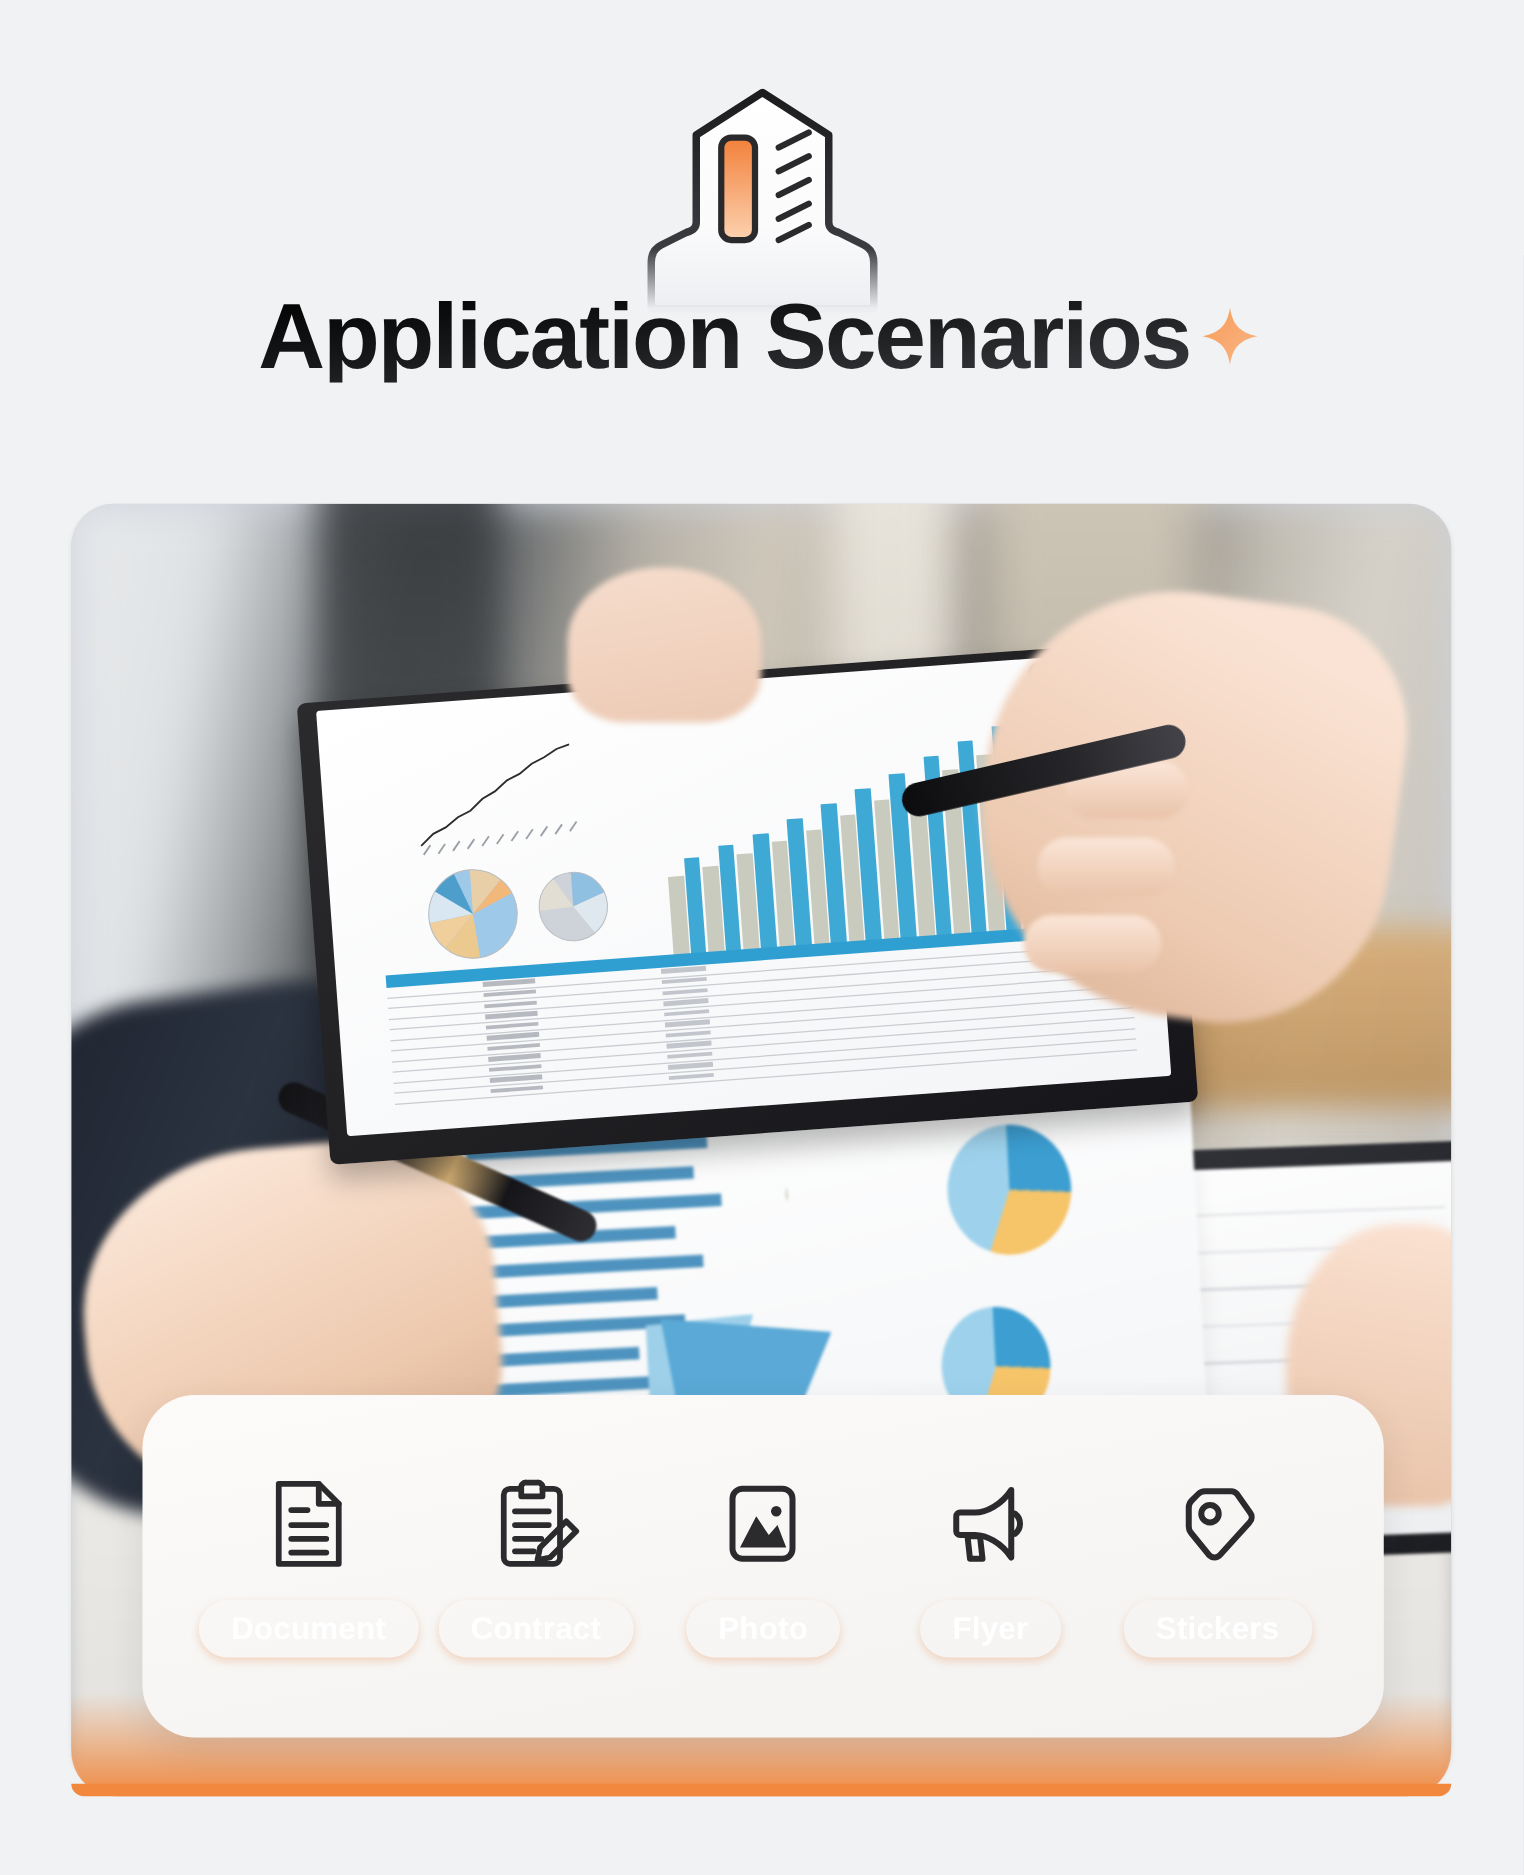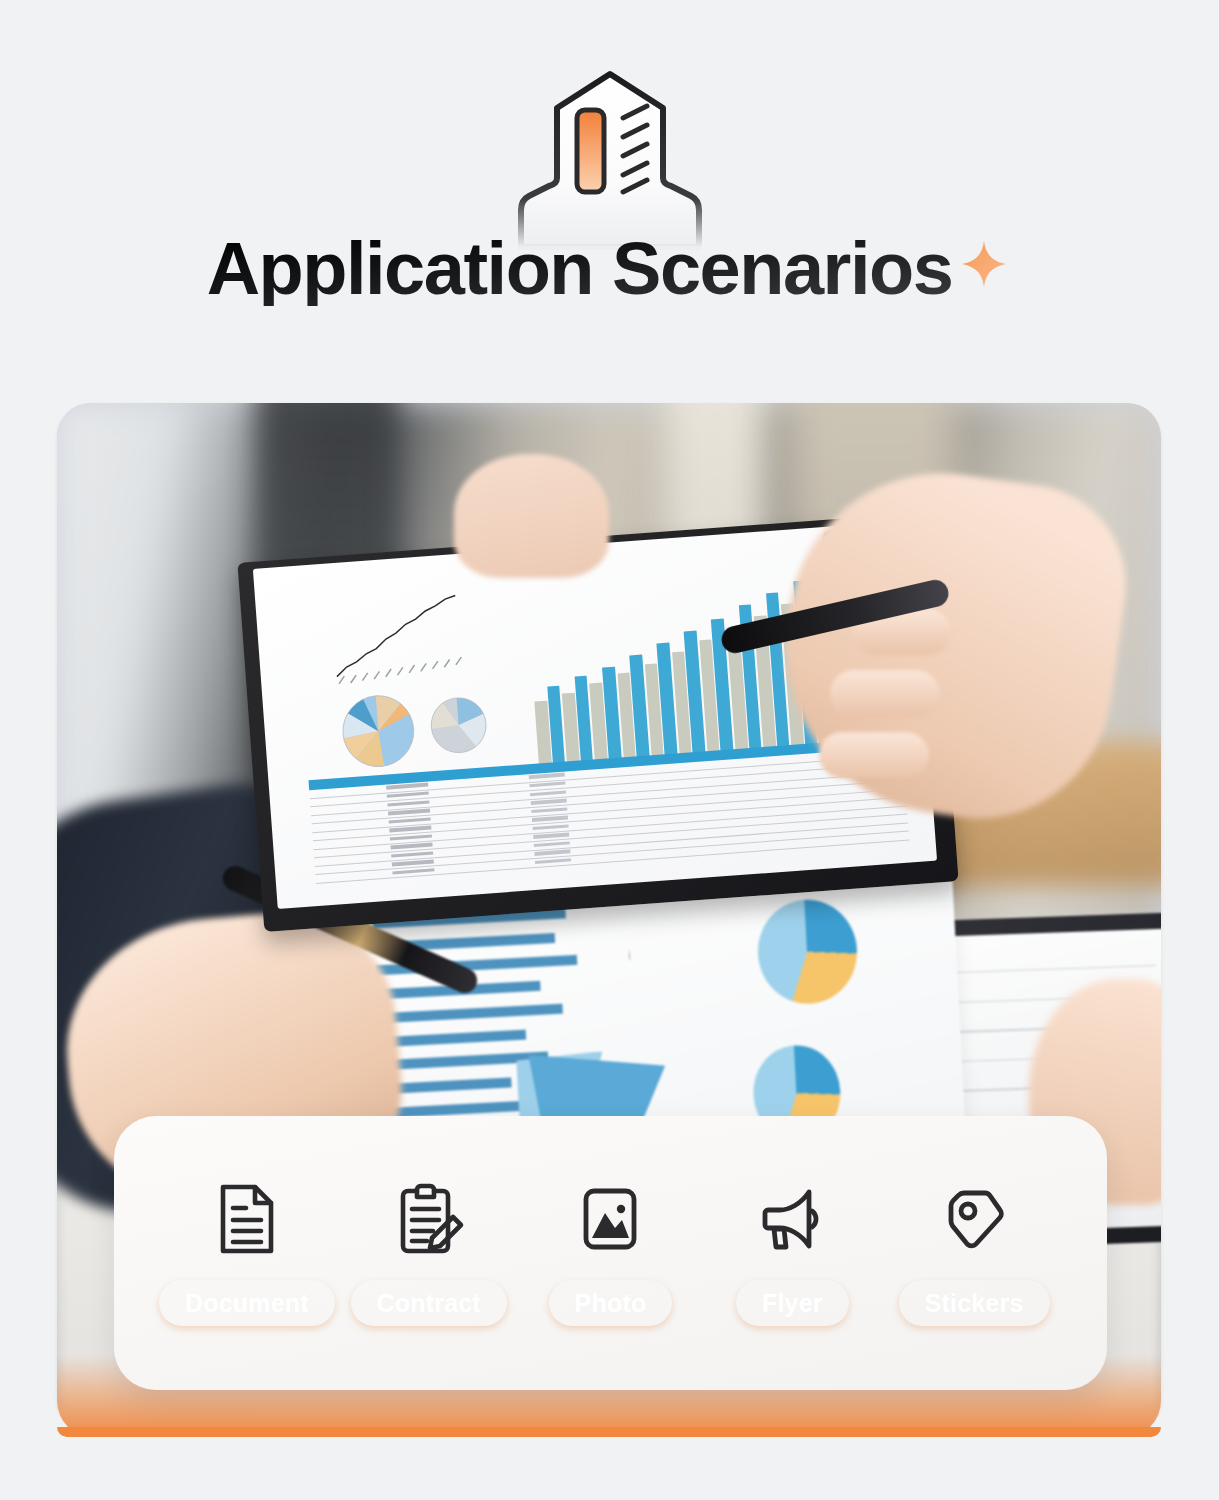--- a/index.html
+++ b/index.html
@@ -29,21 +29,21 @@
     width: 230px;
     height: 190px;
   }
 
   .title-row {
     position: absolute;
     left: 0; right: 0;
     top: 232px;
     display: flex;
     justify-content: center;
-    align-items: flex-start;
+    align-items: center;
   }
 
   .title-text {
     font-size: 74px;
     font-weight: bold;
     letter-spacing: -1.5px;
     color: #1b1b1d;
     line-height: 1.0;
     background: linear-gradient(175deg, #000 0%, #17181a 45%, #3b3d40 100%);
     -webkit-background-clip: text;

